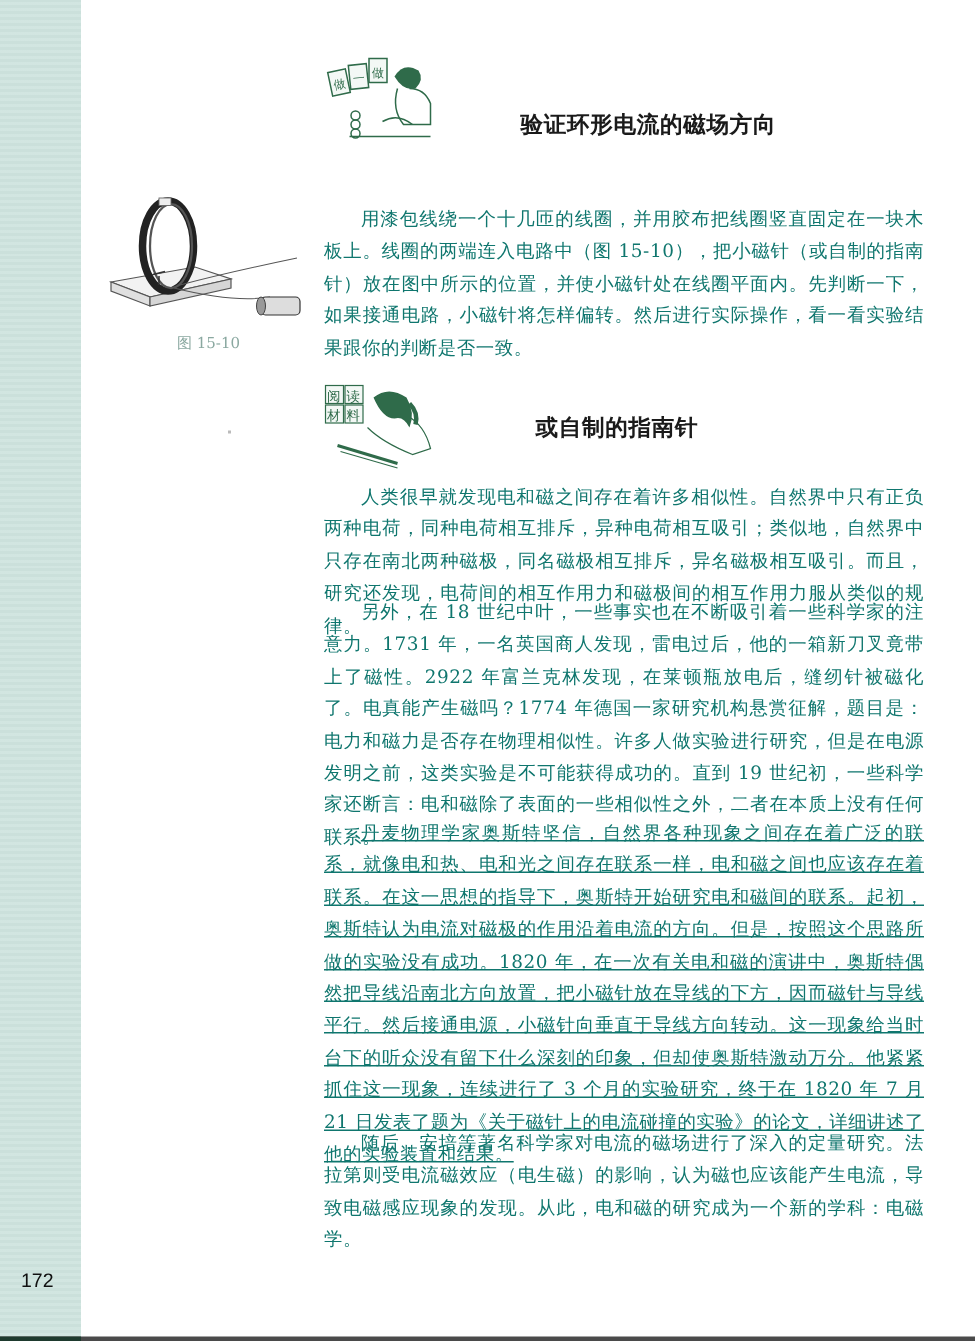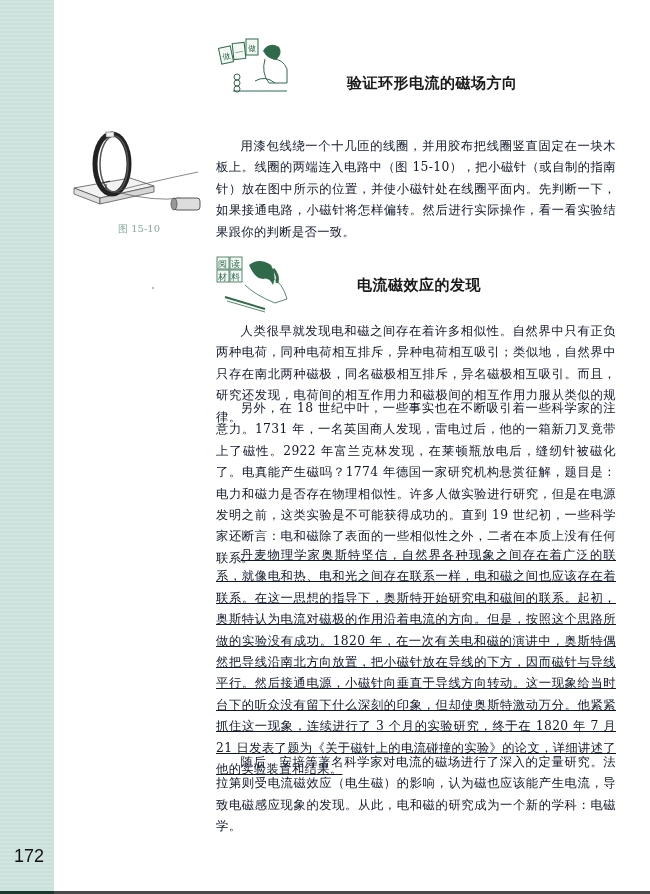--- a/index.html
+++ b/index.html
@@ -12,21 +12,21 @@
   .margin-band {
     position:absolute; left:0; top:0; width:54px; height:891px;
     background:#cfe4df;
     background-image: repeating-linear-gradient(0deg, rgba(255,255,255,0.06) 0 2px, rgba(0,0,0,0.02) 2px 4px);
   }
   .bottom-bar {
     position:absolute; left:0; bottom:0; width:650px; height:3px; background:#4a4a4a;
   }
   .bottom-bar .left { position:absolute; left:0; top:0; width:54px; height:3px; background:#1e3a2e; }
   .page-number {
-    position:absolute; left:14px; top:846px; font-size:18px;
+    position:absolute; left:14px; top:846px; font-size:13px;
     font-family:"Liberation Sans", sans-serif; color:#111;
   }
 
   
   .icon-box { position:absolute; }
   .sec1-icon { left:215px; top:35px; width:80px; height:58px; }
   .sec2-icon { left:215px; top:255px; width:80px; height:60px; }
 
   .title {
     position:absolute; font-family:"DejaVu Sans", "Liberation Sans", sans-serif;
@@ -35,21 +35,21 @@
   .title-1 { left:347px; top:74px; }
   .title-2 { left:357px; top:276px; }
 
   .figure { position:absolute; left:70px; top:128px; width:140px; height:90px; }
   .fig-caption {
     position:absolute; left:118px; top:222px; font-size:10px; color:#8aa8a0;
   }
 
   .para {
     position:absolute; left:216px; width:400px;
-    font-size:12.3px; line-height:21.4px; color:#0f172a;
+    font-size:12.3px; line-height:21.4px; color:#0f766e;
     text-align:justify; text-indent:2em; margin:0;
     letter-spacing:0.35px;
   }
   .p-intro { top:136px; }
   .p1 { top:321px; }
   .p2 { top:398px; }
   .p3 { top:545px;text-decoration:underline; }
   .p4 { top:739px;margin-top:13px; }
 
   .tiny-dot { position:absolute; left:152px; top:287px; width:2px; height:2px; background:#bbb; }
@@ -116,19 +116,19 @@
       <path d="M12 46 l38 11"></path>
     </g>
     <path d="M34 10 q10 -8 22 0 q6 10 2 20 q-4 -8 -10 -6 q-8 0 -14 -14z" fill="#2f6b4a"></path>
     <path d="M58 14 q6 6 4 14" stroke="#2f6b4a" stroke-width="3" fill="none"></path>
     <text x="3" y="12" font-size="9" fill="#2f6b4a">阅</text>
     <text x="16" y="12" font-size="9" fill="#2f6b4a">读</text>
     <text x="3" y="25" font-size="9" fill="#2f6b4a">材</text>
     <text x="16" y="25" font-size="9" fill="#2f6b4a">料</text>
   </svg>
 </div>
-<div class="title title-2">电流磁效应的发现</div>
+<div class="title title-2">或自制的指南针</div>
 <div class="tiny-dot"></div>
 
 <p class="para p1">人类很早就发现电和磁之间存在着许多相似性。自然界中只有正负两种电荷，同种电荷相互排斥，异种电荷相互吸引；类似地，自然界中只存在南北两种磁极，同名磁极相互排斥，异名磁极相互吸引。而且，研究还发现，电荷间的相互作用力和磁极间的相互作用力服从类似的规律。</p>
 <p class="para p2">另外，在 18 世纪中叶，一些事实也在不断吸引着一些科学家的注意力。1731 年，一名英国商人发现，雷电过后，他的一箱新刀叉竟带上了磁性。2922 年富兰克林发现，在莱顿瓶放电后，缝纫针被磁化了。电真能产生磁吗？1774 年德国一家研究机构悬赏征解，题目是：电力和磁力是否存在物理相似性。许多人做实验进行研究，但是在电源发明之前，这类实验是不可能获得成功的。直到 19 世纪初，一些科学家还断言：电和磁除了表面的一些相似性之外，二者在本质上没有任何联系。</p>
 <p class="para p3">丹麦物理学家奥斯特坚信，自然界各种现象之间存在着广泛的联系，就像电和热、电和光之间存在联系一样，电和磁之间也应该存在着联系。在这一思想的指导下，奥斯特开始研究电和磁间的联系。起初，奥斯特认为电流对磁极的作用沿着电流的方向。但是，按照这个思路所做的实验没有成功。1820 年，在一次有关电和磁的演讲中，奥斯特偶然把导线沿南北方向放置，把小磁针放在导线的下方，因而磁针与导线平行。然后接通电源，小磁针向垂直于导线方向转动。这一现象给当时台下的听众没有留下什么深刻的印象，但却使奥斯特激动万分。他紧紧抓住这一现象，连续进行了 3 个月的实验研究，终于在 1820 年 7 月 21 日发表了题为《关于磁针上的电流碰撞的实验》的论文，详细讲述了他的实验装置和结果。</p>
 <p class="para p4">随后，安培等著名科学家对电流的磁场进行了深入的定量研究。法拉第则受电流磁效应（电生磁）的影响，认为磁也应该能产生电流，导致电磁感应现象的发现。从此，电和磁的研究成为一个新的学科：电磁学。</p>
 
 </body></html>

